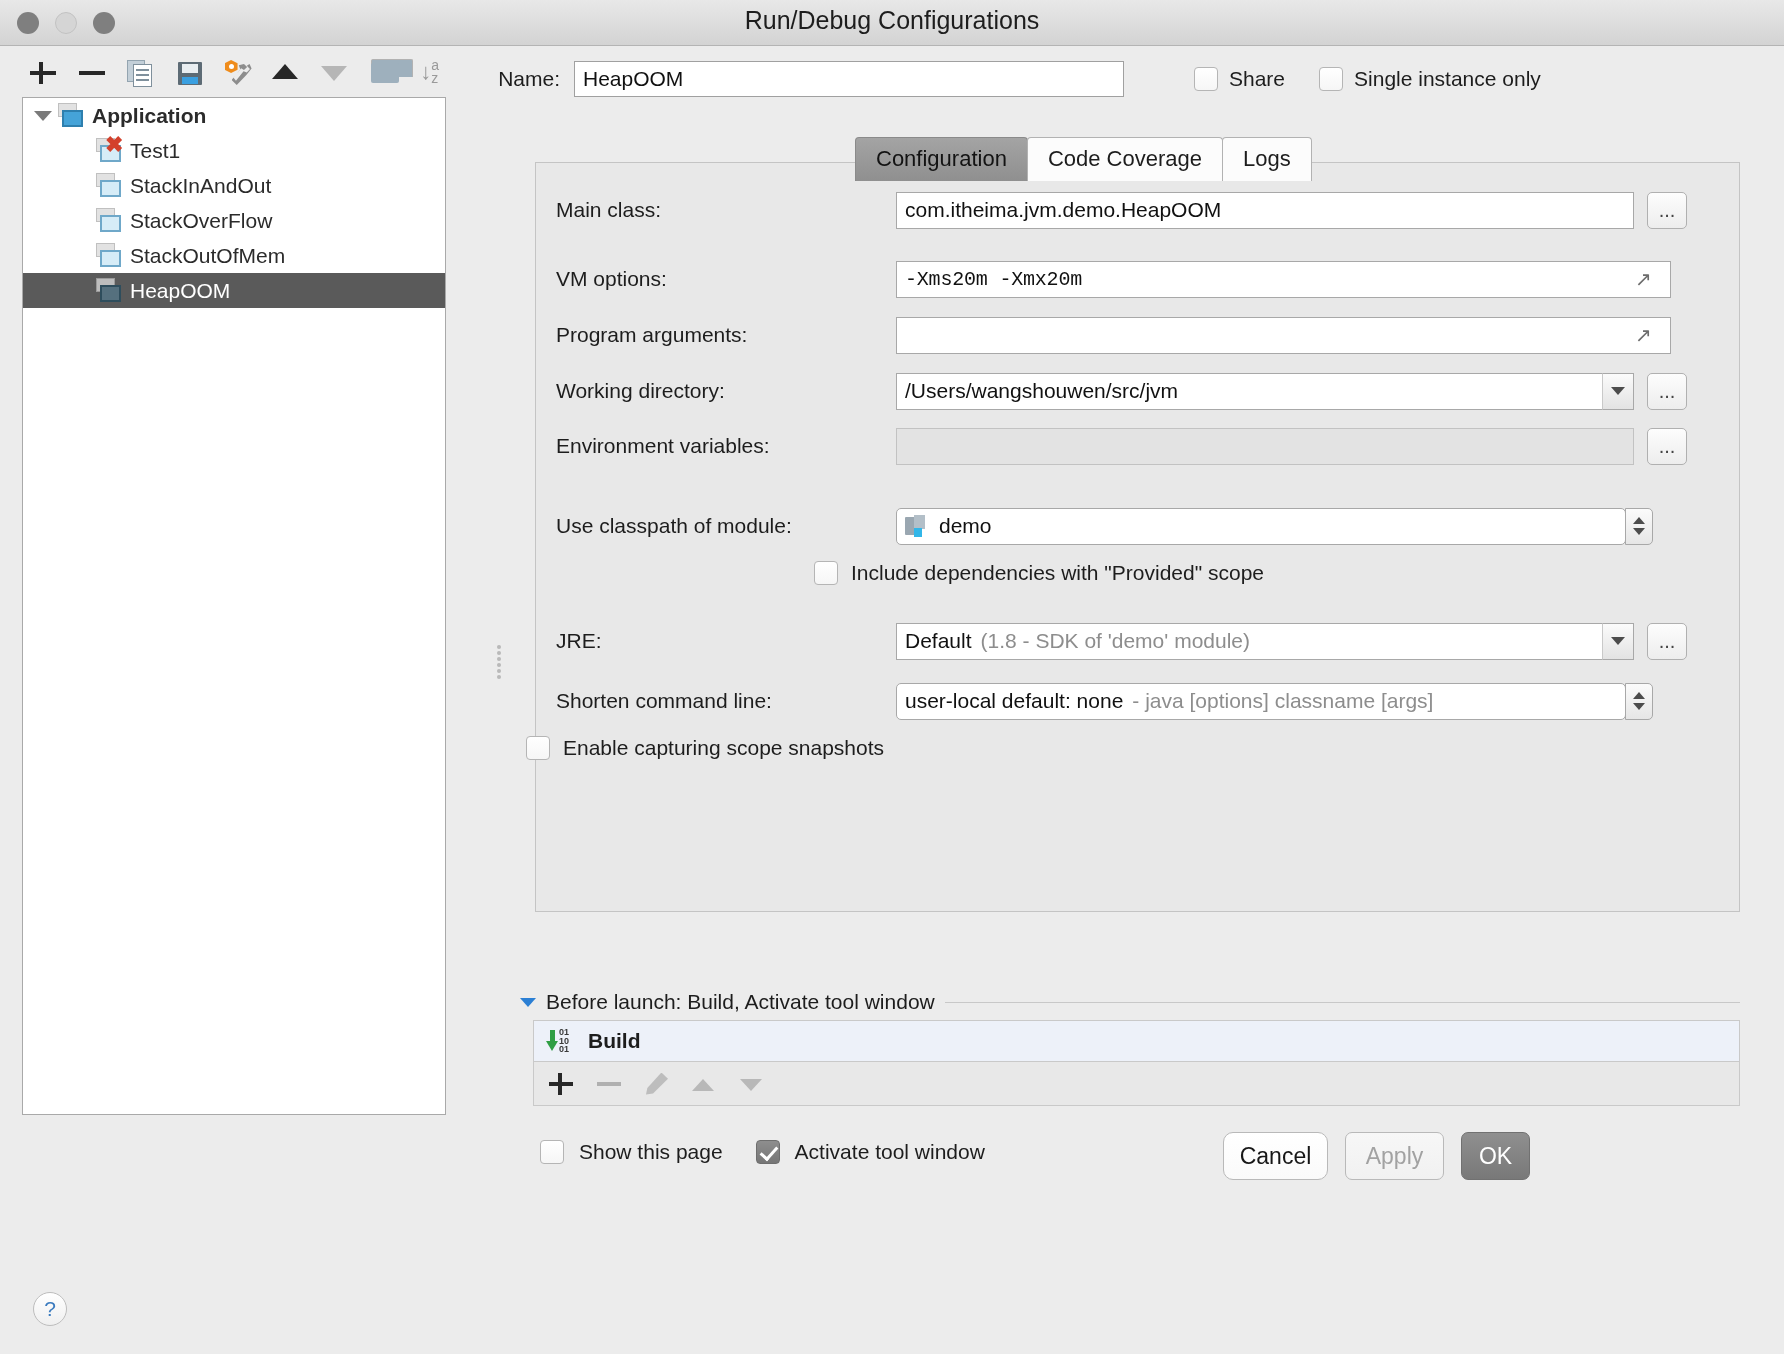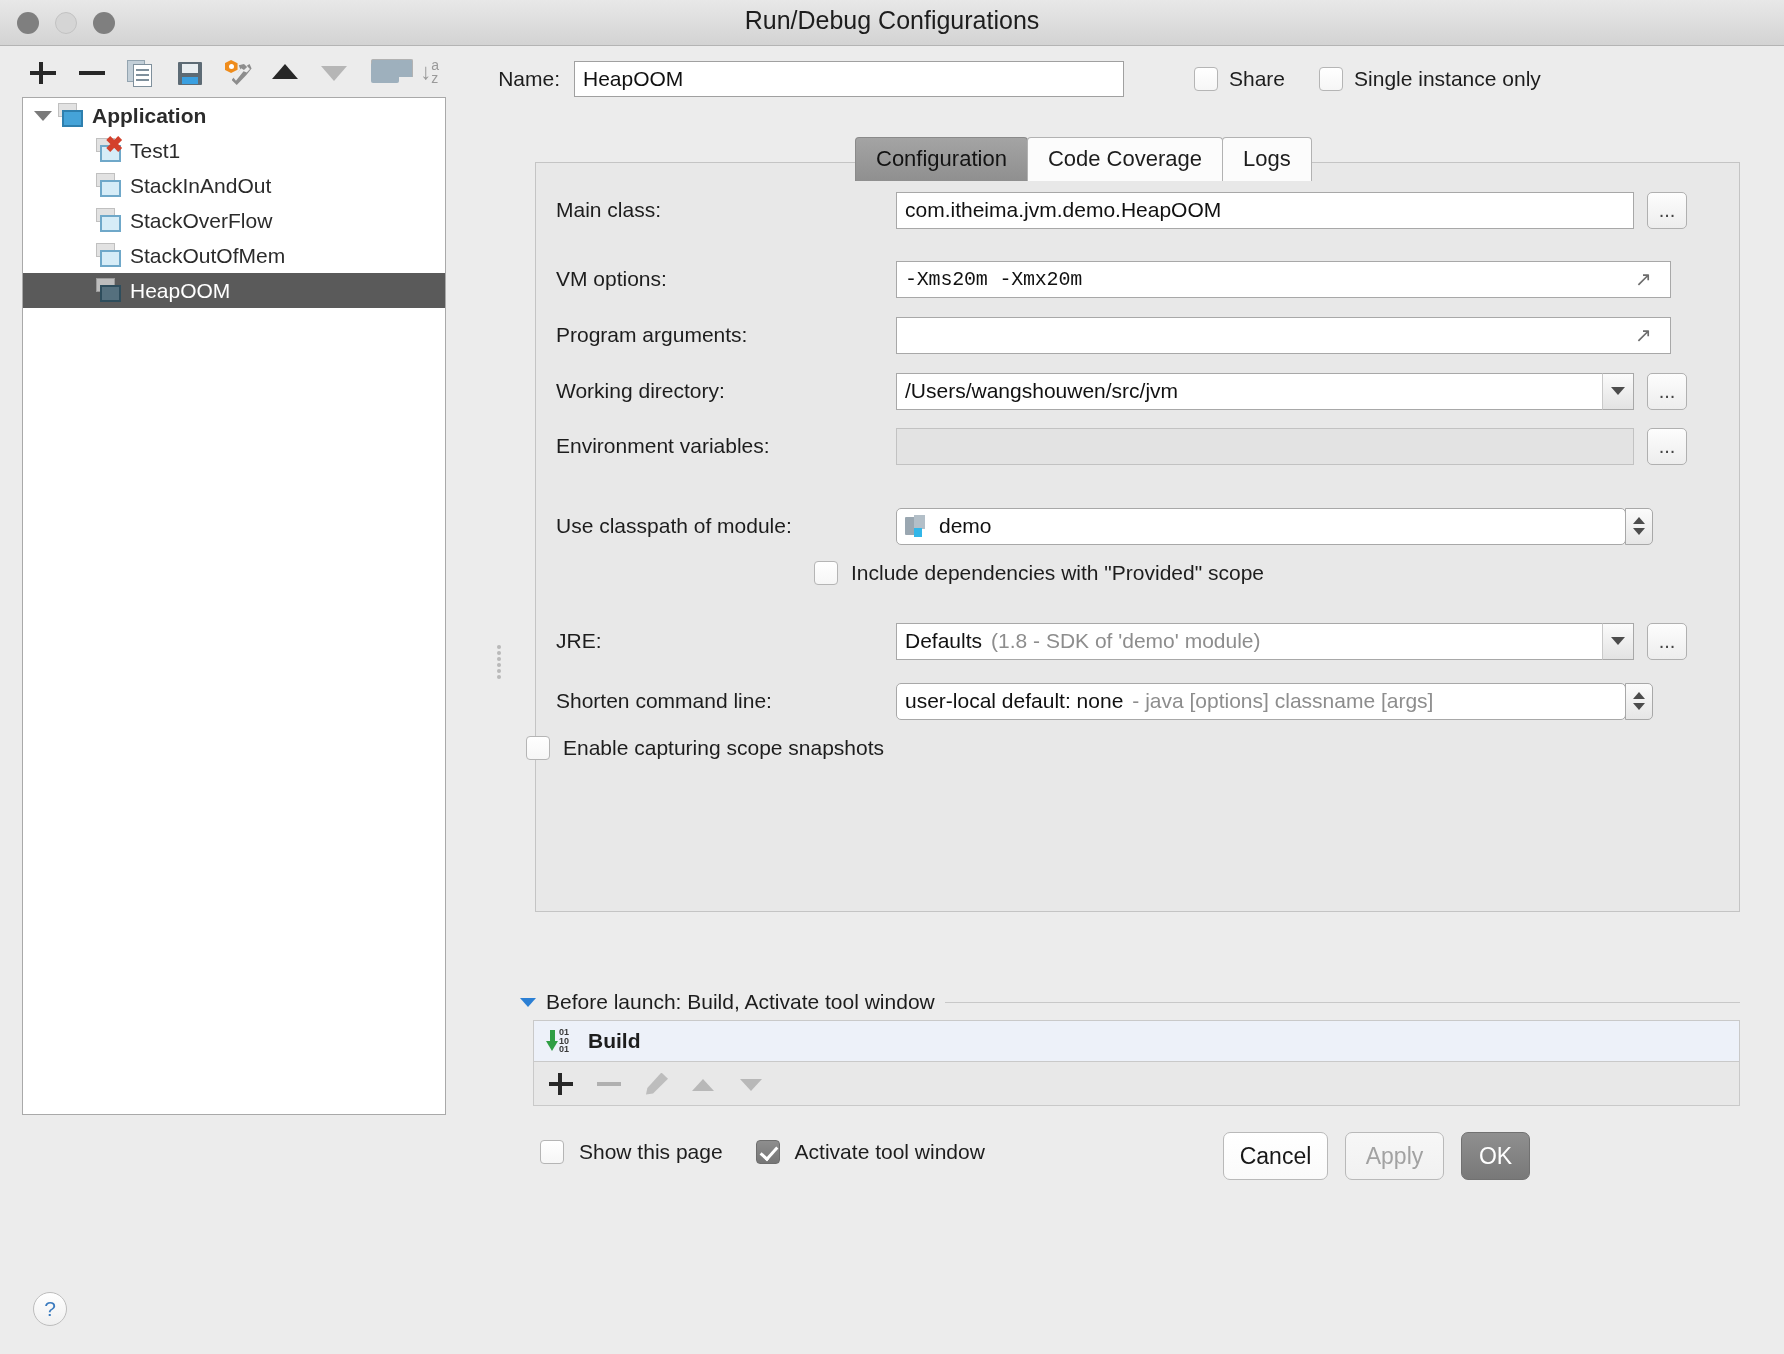--- a/index.html
+++ b/index.html
@@ -184,21 +184,21 @@
     border:1px solid #bdbdbd; background:linear-gradient(to bottom,#fff,#efefef);
     display:flex;align-items:center;justify-content:center;font-size:21px;color:#3b7bbf;
   }
   .btn {
     position:absolute; height:48px; border-radius:7px; border:1px solid #b9b9b9;
     background:linear-gradient(to bottom,#ffffff,#fafafa);
     font-size:23px; color:#171717; display:flex;align-items:center;justify-content:center;
   }
   .btn.disabled { color:#a2a2a2; background:linear-gradient(to bottom,#f7f7f7,#f1f1f1); }
   .btn.primary { background:linear-gradient(to bottom,#8f8f8f,#787878); color:#fff; border-color:#717171;}
-  #btn-cancel{ left:1223px; top:1132px; width:105px; }
+  #btn-cancel{ left:1223px; top:1132px; width:105px;border-radius:10px; }
   #btn-apply { left:1345px; top:1132px; width:99px; }
   #btn-ok    { left:1461px; top:1132px; width:69px; }
 </style>
 </head>
 <body>
 
 <div class="window">
 
   <div class="titlebar">
     <div class="traffic">
@@ -382,21 +382,21 @@
     </div>
 
     <div class="cbrow" style="left:278px; top:398px;">
       <div class="chk"></div>
       <span class="chk-label">Include dependencies with "Provided" scope</span>
     </div>
 
     <div class="row" style="top:458px; width:1170px;">
       <div class="lab">JRE:</div>
       <div class="tfield" style="width:707px">
-        <span>Defaults</span>
+        <span>Default</span>
         <span class="muted" style="margin-left:9px">(1.8 - SDK of 'demo' module)</span>
       </div>
       <div class="combo-arrow">
           <div class="cv"></div>
         </div>
       <div class="dots-btn">...</div>
     </div>
 
     <div class="row" style="top:518px; width:1170px;">
       <div class="lab">Shorten command line:</div>

